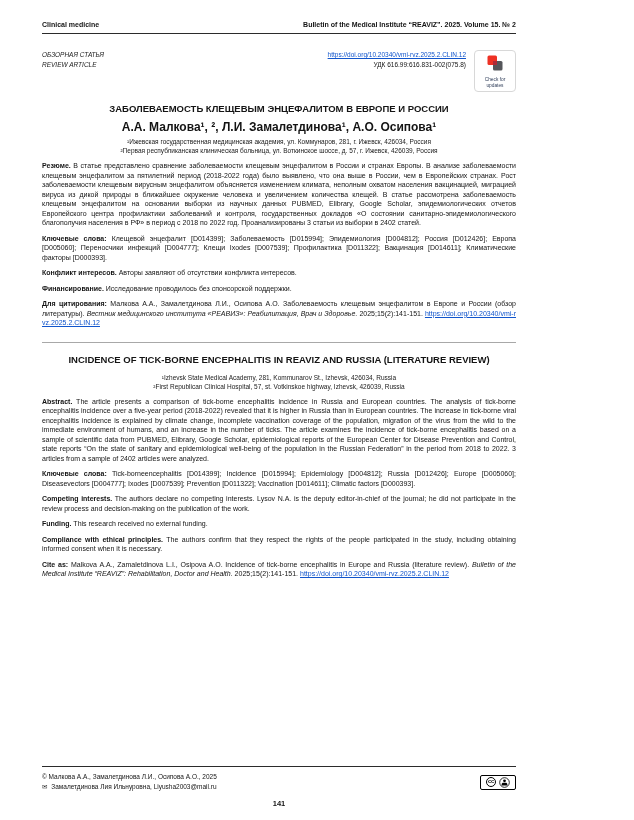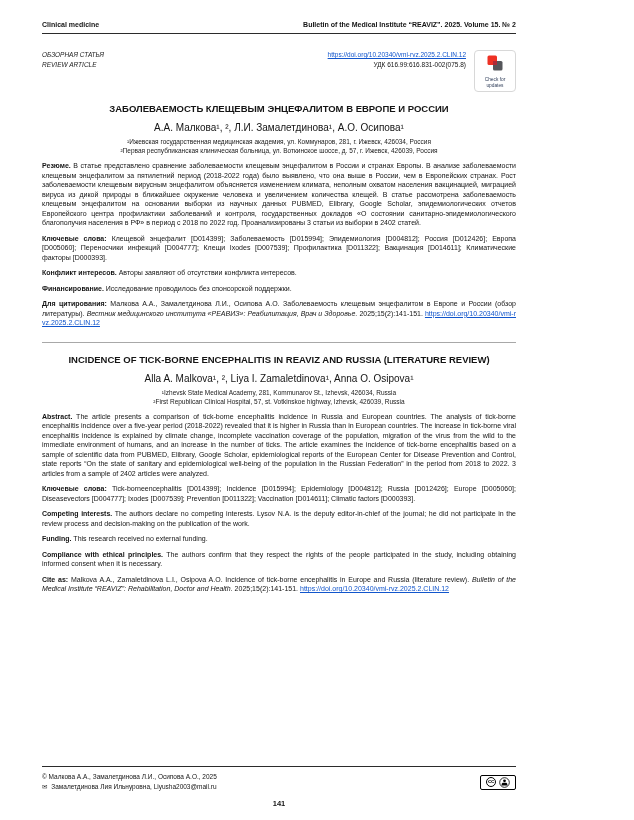--- a/index.html
+++ b/index.html
@@ -19,21 +19,21 @@
   .meta-right { margin-left:auto; margin-right:8px; text-align:right; font-size:6.5px; line-height:10px; }
   .link { color:#1155cc; text-decoration:underline; cursor:pointer; word-break:break-all; }
 
   .crossmark {
     width:42px; border:1px solid #d8d8d8; border-radius:4px; background:#fff;
     display:flex; flex-direction:column; align-items:center; gap:2px; padding:4px 2px 3px; cursor:pointer;
   }
   .crossmark-text { font-size:4.8px; line-height:5.6px; text-align:center; color:#33415c; width:34px; }
 
   .title { text-align:center; font-weight:bold; font-size:9.5px; line-height:13px; margin-top:10px; margin-bottom:7px; }
-  .authors { text-align:center; font-weight:normal; font-size:10px; line-height:11px; margin-bottom:4px; }
+  .authors { text-align:center; font-weight:bold; font-size:12px; line-height:11px; margin-bottom:4px; }
   .affil { text-align:center; font-size:6.5px; line-height:9px; color:#1a1a1a; }
 
   .para { font-size:7px; line-height:9.5px; text-align:justify; margin-top:6px; }
   .para b { font-weight:bold; }
   .para i { font-style:italic; }
 
   .mid-rule { border-top:1px solid #a8a8a8; margin:14px 0 4px 0; }
 
   .footer { position:absolute; left:42px; right:42px; bottom:12px; }
   .foot-rule { border-top:1px solid #2b2b2b; margin-bottom:5px; }
@@ -98,21 +98,20 @@
 
     <p class="para"><b>Конфликт интересов.</b><span> Авторы заявляют об отсутствии конфликта интересов.</span></p>
 
     <p class="para"><b>Финансирование.</b><span> Исследование проводилось без спонсорской поддержки.</span></p>
 
     <p class="para"><b>Для цитирования:</b><span> Малкова А.А., Замалетдинова Л.И., Осипова А.О. Заболеваемость клещевым энцефалитом в Европе и России (обзор литературы). </span><i>Вестник медицинского института «РЕАВИЗ»: Реабилитация, Врач и Здоровье.</i><span> 2025;15(2):141-151. </span><a class="link">https://doi.org/10.20340/vmi-rvz.2025.2.CLIN.12</a></p>
 
     <div class="mid-rule"></div>
 
     <div class="title">INCIDENCE OF TICK-BORNE ENCEPHALITIS IN REAVIZ AND RUSSIA (LITERATURE REVIEW)</div>
-    <div class="authors">Alla A. Malkova¹, ², Liya I. Zamaletdinova¹, Anna O. Osipova¹</div>
     <div class="affil">¹Izhevsk State Medical Academy, 281, Kommunarov St., Izhevsk, 426034, Russia</div>
     <div class="affil">²First Republican Clinical Hospital, 57, st. Votkinskoe highway, Izhevsk, 426039, Russia</div>
 
     <p class="para"><b>Abstract.</b><span> The article presents a comparison of tick-borne encephalitis incidence in Russia and European countries. The analysis of tick-borne encephalitis incidence over a five-year period (2018-2022) revealed that it is higher in Russia than in European countries. The increase in tick-borne viral encephalitis incidence is explained by climate change, incomplete vaccination coverage of the population, migration of the virus from the wild to the immediate environment of humans, and an increase in the number of ticks. The article examines the incidence of tick-borne encephalitis based on a sample of scientific data from PUBMED, Elibrary, Google Scholar, epidemiological reports of the European Center for Disease Prevention and Control, state reports “On the state of sanitary and epidemiological well-being of the population in the Russian Federation” in the period from 2018 to 2022. 3 articles from a sample of 2402 articles were analyzed.</span></p>
 
     <p class="para"><b>Ключевые слова:</b><span> Tick-borneencephalitis [D014399]; Incidence [D015994]; Epidemiology [D004812]; Russia [D012426]; Europe [D005060]; Diseasevectors [D004777]; Ixodes [D007539]; Prevention [D011322]; Vaccination [D014611]; Climatic factors [D000393].</span></p>
 
     <p class="para"><b>Competing interests.</b><span> The authors declare no competing interests. Lysov N.A. is the deputy editor-in-chief of the journal; he did not participate in the review process and decision-making on the publication of the work.</span></p>
 
     <p class="para"><b>Funding.</b><span> This research received no external funding.</span></p>

